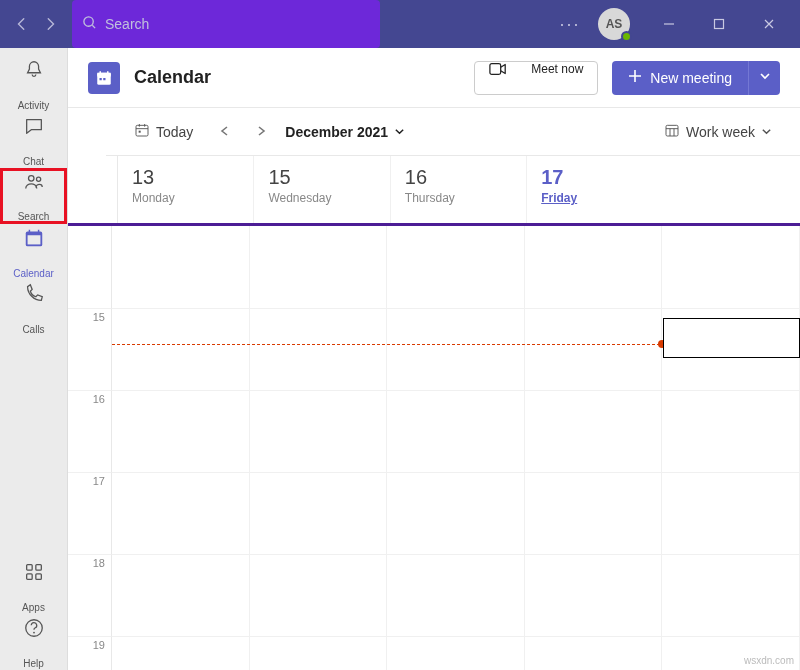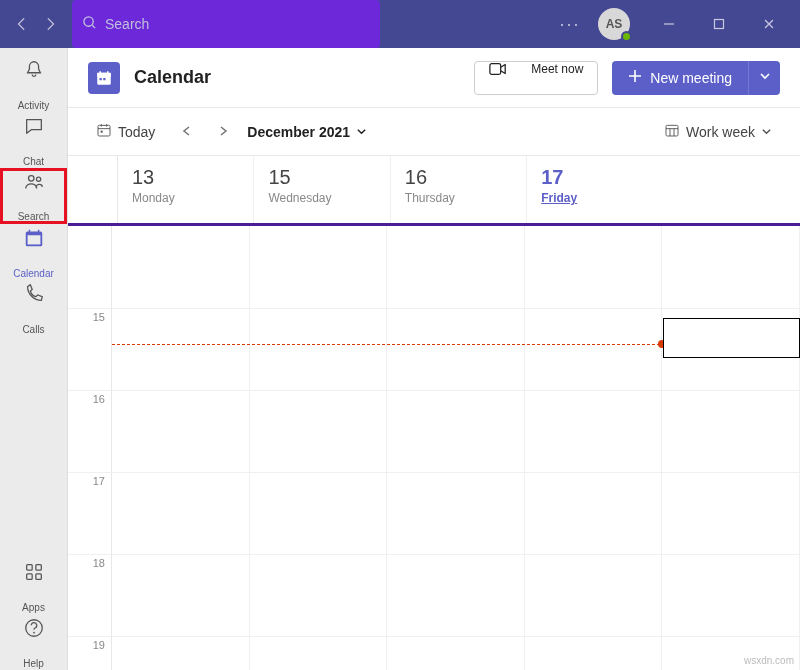--- a/index.html
+++ b/index.html
@@ -33,21 +33,21 @@
 .header { height: 60px; display: flex; align-items: center; padding: 0 20px; gap: 14px; border-bottom: 1px solid #e8e8e8; }
 .cal-badge { width: 32px; height: 32px; background: #5b5fc7; border-radius: 4px; display: flex; align-items: center; justify-content: center; color: #fff; }
 .page-title { font-size: 18px; font-weight: 700; color: #222; }
 .header .spacer { flex: 1; }
 .meet-now-btn { height: 34px; border: 1px solid #ccc; border-radius: 4px; background: #fff; padding: 0 14px; display: flex; align-items: flex-start; gap: 24px; font-size: 12px; cursor: pointer; color: #222; }
 .new-meeting-group { display: flex; }
 .new-meeting-btn { height: 34px; background: #5b5fc7; color: #fff; border: none; border-radius: 4px 0 0 4px; padding: 0 16px; display: flex; align-items: center; gap: 8px; font-size: 14px; cursor: pointer; }
 .new-meeting-chevron { height: 34px; width: 32px; background: #5b5fc7; color: #fff; border: none; border-left: 1px solid #7478d4; border-radius: 0 4px 4px 0; cursor: pointer; display: flex; align-items: center; justify-content: center; }
 
 
-.toolbar { height: 48px; display: flex; align-items: center; padding: 0 20px; gap: 12px; border-bottom: 1px solid #e8e8e8; color: #444; font-size: 14px; }
+.toolbar { height: 48px; display: flex; align-items: center; padding: 0 20px; gap: 12px; border-bottom: 1px solid #e8e8e8; color: #444; font-size: 14px; margin-left: 38px; }
 .tb-btn { display: flex; align-items: center; gap: 6px; padding: 4px 8px; border-radius: 4px; cursor: pointer; }
 .tb-arrow { padding: 4px 6px; cursor: pointer; color: #777; }
 .month-label { font-weight: 700; color: #222; display: flex; align-items: center; gap: 6px; cursor: pointer; }
 .toolbar .spacer { flex: 1; }
 
 
 .day-headers { display: grid; grid-template-columns: 44px repeat(5, 1fr); border-bottom: 3px solid #4c1d95; height: 70px; padding-left: 6px; }
 .dh-gutter { border-right: 1px solid #e8e8e8; }
 .dh-cell { padding: 10px 14px 8px; border-right: 1px solid #f0f0f0; }
 .dh-cell:last-child { border-right: none; }

